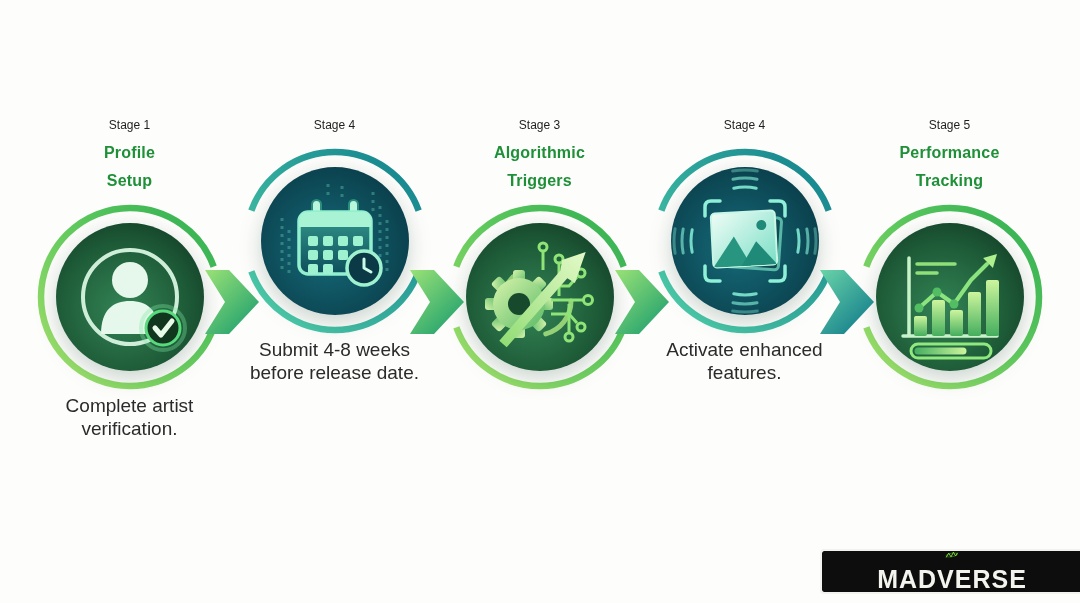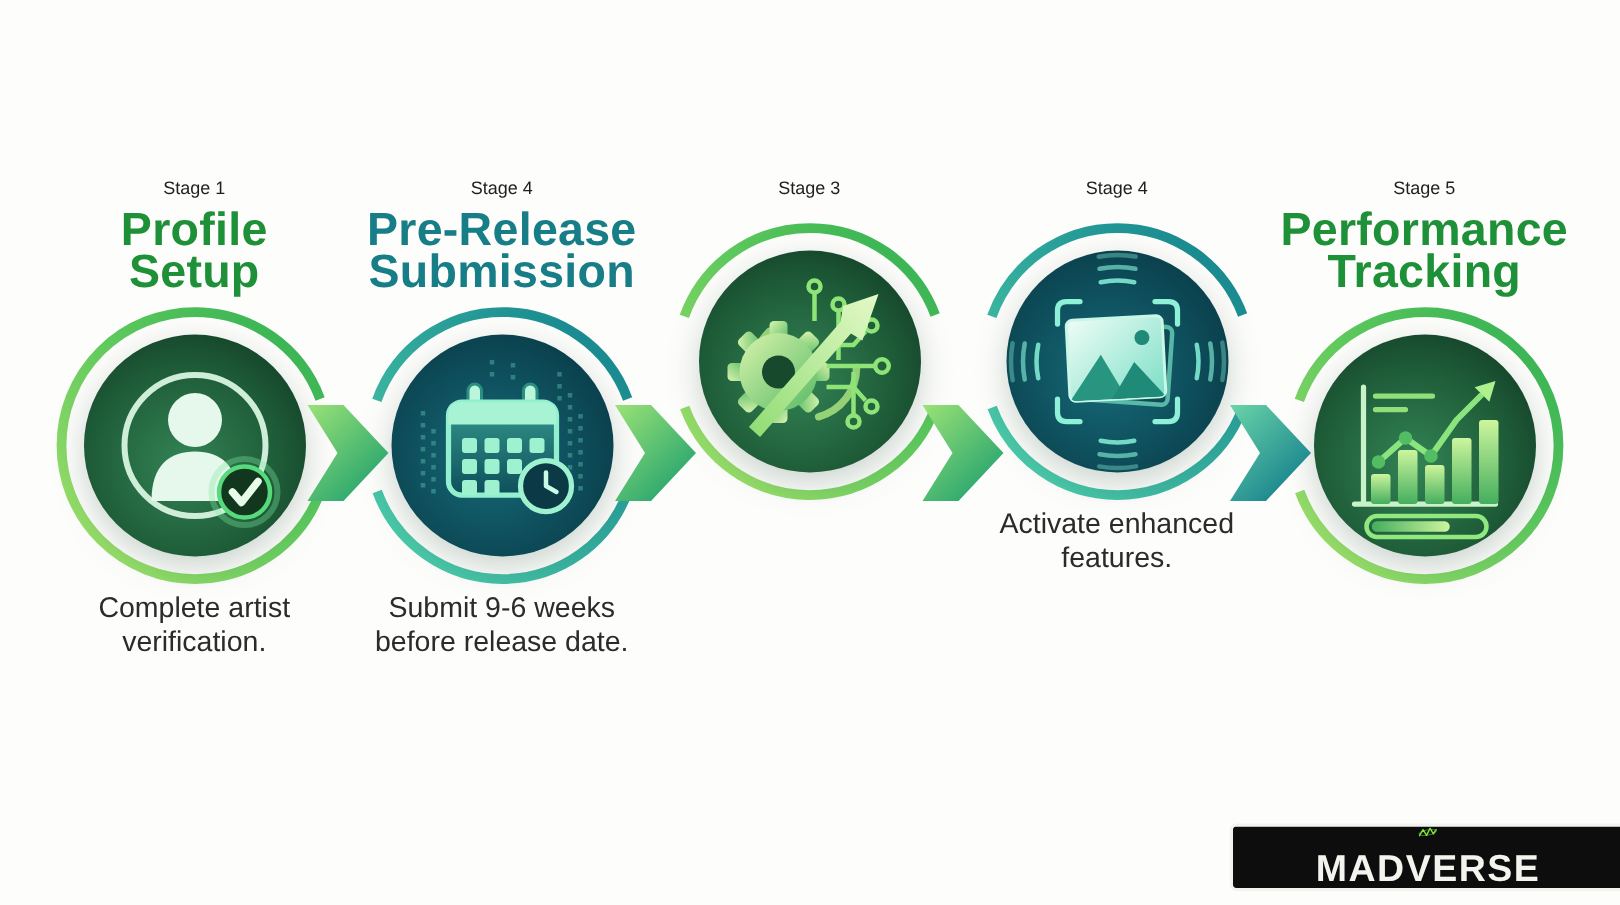--- a/index.html
+++ b/index.html
@@ -11,21 +11,21 @@
   .stages{
     position:absolute;left:0;top:0;width:1080px;
     display:flex;padding:114px 27px 0;box-sizing:border-box;
   }
   .column{width:205px;display:flex;flex-direction:column;align-items:center;text-align:center;}
   .stage-label{
     font-size:12px;line-height:23px;color:var(--stage-label-color,#1f1f1f);
     font-weight:400;margin-bottom:2px;
   }
   .stage-title{
-    font-size:31px;line-height:28px;font-weight:700;white-space:pre-line;
+    font-size:16px;line-height:28px;font-weight:700;white-space:pre-line;
     letter-spacing:0.2px;
   }
   .column.green .stage-title{color:var(--green-title,#1e9038);}
   .column.teal  .stage-title{color:var(--teal-title,#177e88);}
   .circle-wrap{margin-top:9px;width:186px;height:186px;}
   .circle-wrap svg{overflow:visible;display:block;}
   .inner-disc{filter:drop-shadow(0 7px 10px rgba(50,90,70,0.25));}
   .description{
     margin-top:4px;font-size:19px;line-height:23px;
     color:var(--description-color,#2b2b2b);white-space:pre-line;
@@ -122,22 +122,20 @@
           <path d="M118,124 L124,131 L135,117" fill="none" stroke="#e8fbe8" stroke-width="5" stroke-linecap="round" stroke-linejoin="round"></path>
         </g>
       </svg>
     </div>
     <div class="description">Complete artist
 verification.</div>
   </div>
 
   <div class="column teal">
     <div class="stage-label">Stage 4</div>
-    <div class="stage-title">Pre-Release
-Submission</div>
     <div class="circle-wrap">
       <svg width="186" height="186" viewBox="0 0 186 186">
         <circle cx="93" cy="93" r="89" fill="none" stroke="url(#ringTeal)" stroke-width="6.5" pathLength="360" stroke-dasharray="140 40" stroke-dashoffset="160"></circle>
         <g class="inner-disc">
           <circle cx="93" cy="93" r="74" fill="url(#innerTeal)"></circle>
           <g stroke="#4fb3a0" stroke-opacity="0.5" stroke-width="3" stroke-dasharray="3 5">
             <line x1="40" y1="70" x2="40" y2="122"></line>
               <line x1="47" y1="82" x2="47" y2="130"></line>
             <line x1="138" y1="58" x2="138" y2="110"></line>
               <line x1="145" y1="72" x2="145" y2="126"></line>
@@ -158,26 +156,28 @@
               <rect x="81" y="102" width="10" height="10" rx="2"></rect>
             <rect x="96" y="102" width="10" height="10" rx="2"></rect>
             <rect x="66" y="116" width="10" height="10" rx="2"></rect>
               <rect x="81" y="116" width="10" height="10" rx="2"></rect>
           </g>
           <circle cx="122" cy="120" r="17" fill="#0b3a46" stroke="#9ff2d0" stroke-width="3.5"></circle>
           <path d="M122,111 V120 L129,124" fill="none" stroke="#c9fbe6" stroke-width="3" stroke-linecap="round" stroke-linejoin="round"></path>
         </g>
       </svg>
     </div>
-    <div class="description">Submit 9-6 weeks
+    <div class="description">Submit 4-8 weeks
 before release date.</div>
   </div>
 
   <div class="column green">
     <div class="stage-label">Stage 3</div>
+    <div class="stage-title">Algorithmic
+Triggers</div>
     <div class="circle-wrap">
       <svg width="186" height="186" viewBox="0 0 186 186">
         <circle cx="93" cy="93" r="89" fill="none" stroke="url(#ringGreen)" stroke-width="6.5" pathLength="360" stroke-dasharray="140 40" stroke-dashoffset="160"></circle>
         <g class="inner-disc">
           <circle cx="93" cy="93" r="74" fill="url(#innerGreen)"></circle>
           <circle cx="90" cy="97" r="34" fill="none" stroke="#a8e27f" stroke-width="5" stroke-opacity="0.85" pathLength="360" stroke-dasharray="75 70 80 135" stroke-linecap="round"></circle>
           <g fill="url(#gearGrad)">
             <g transform="rotate(0 72 100)">
                 <rect x="66" y="66" width="12" height="14" rx="3"></rect>
               </g>

